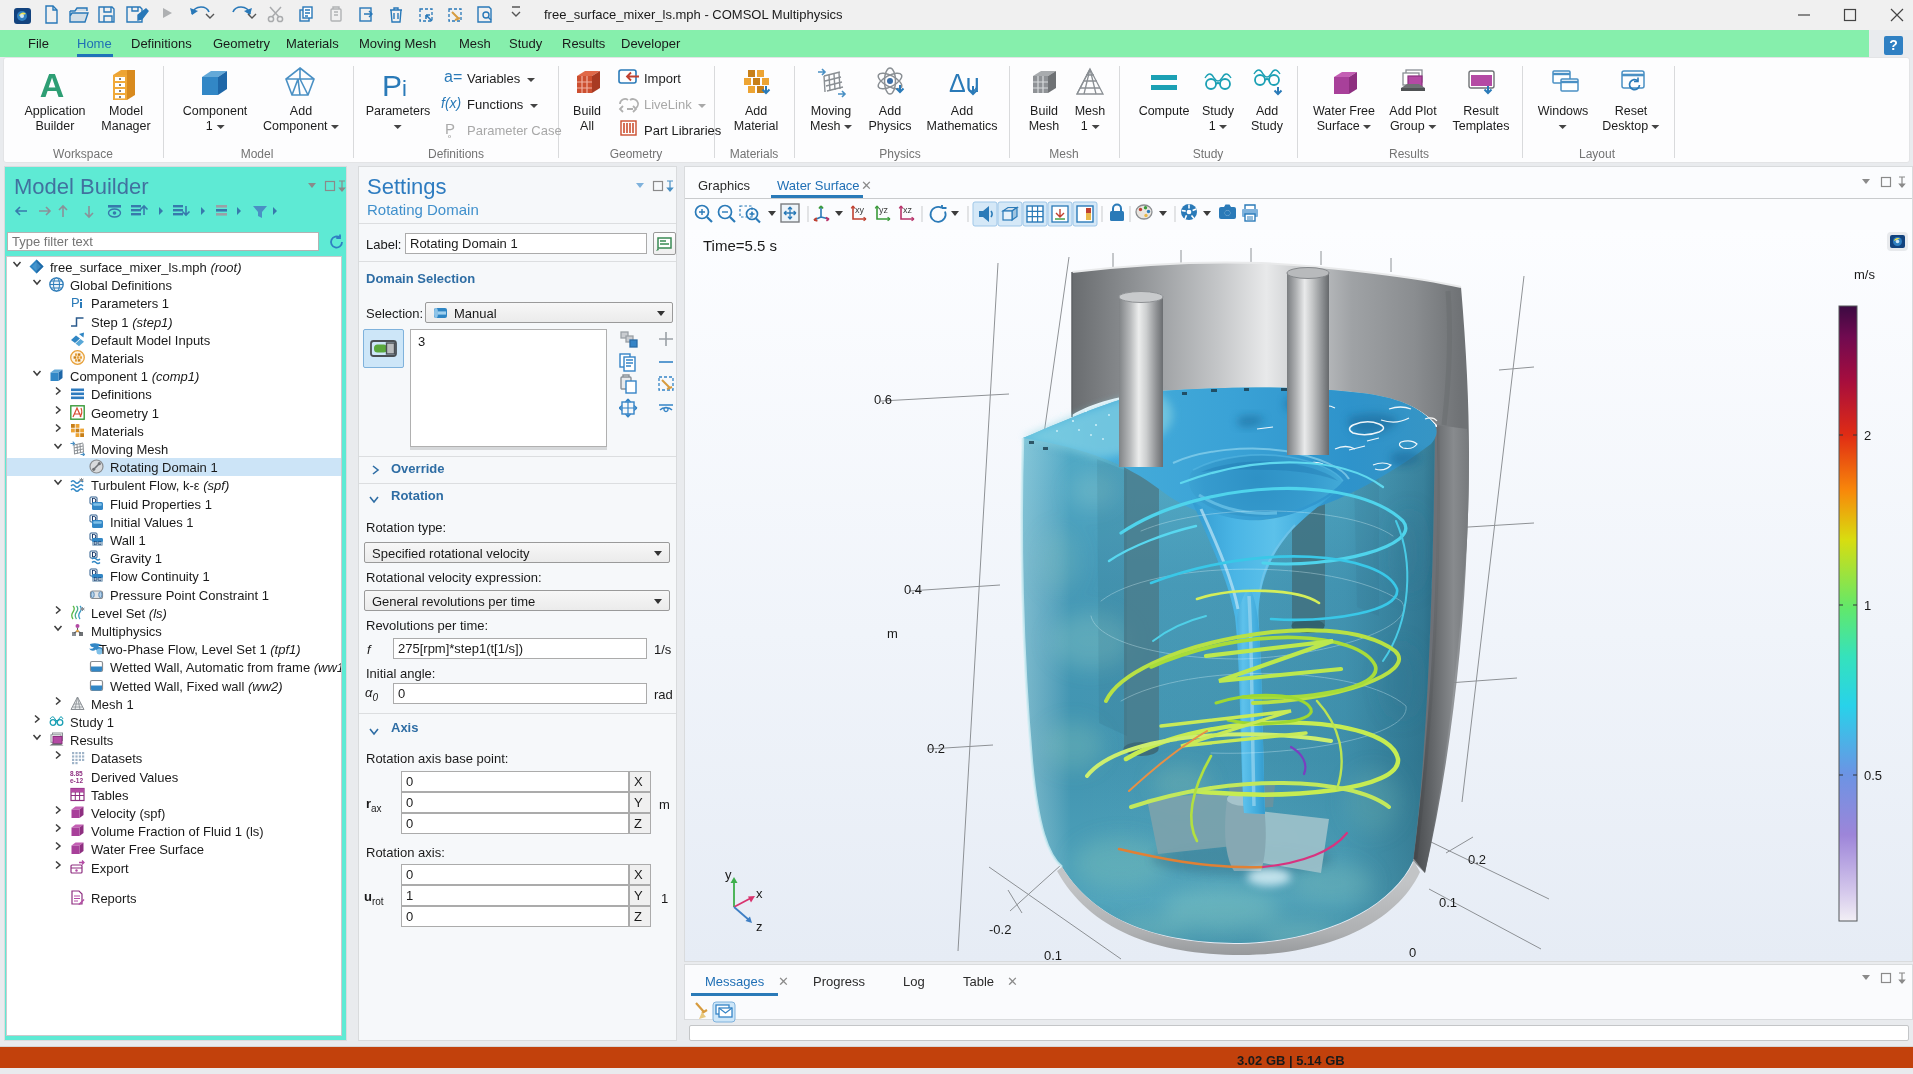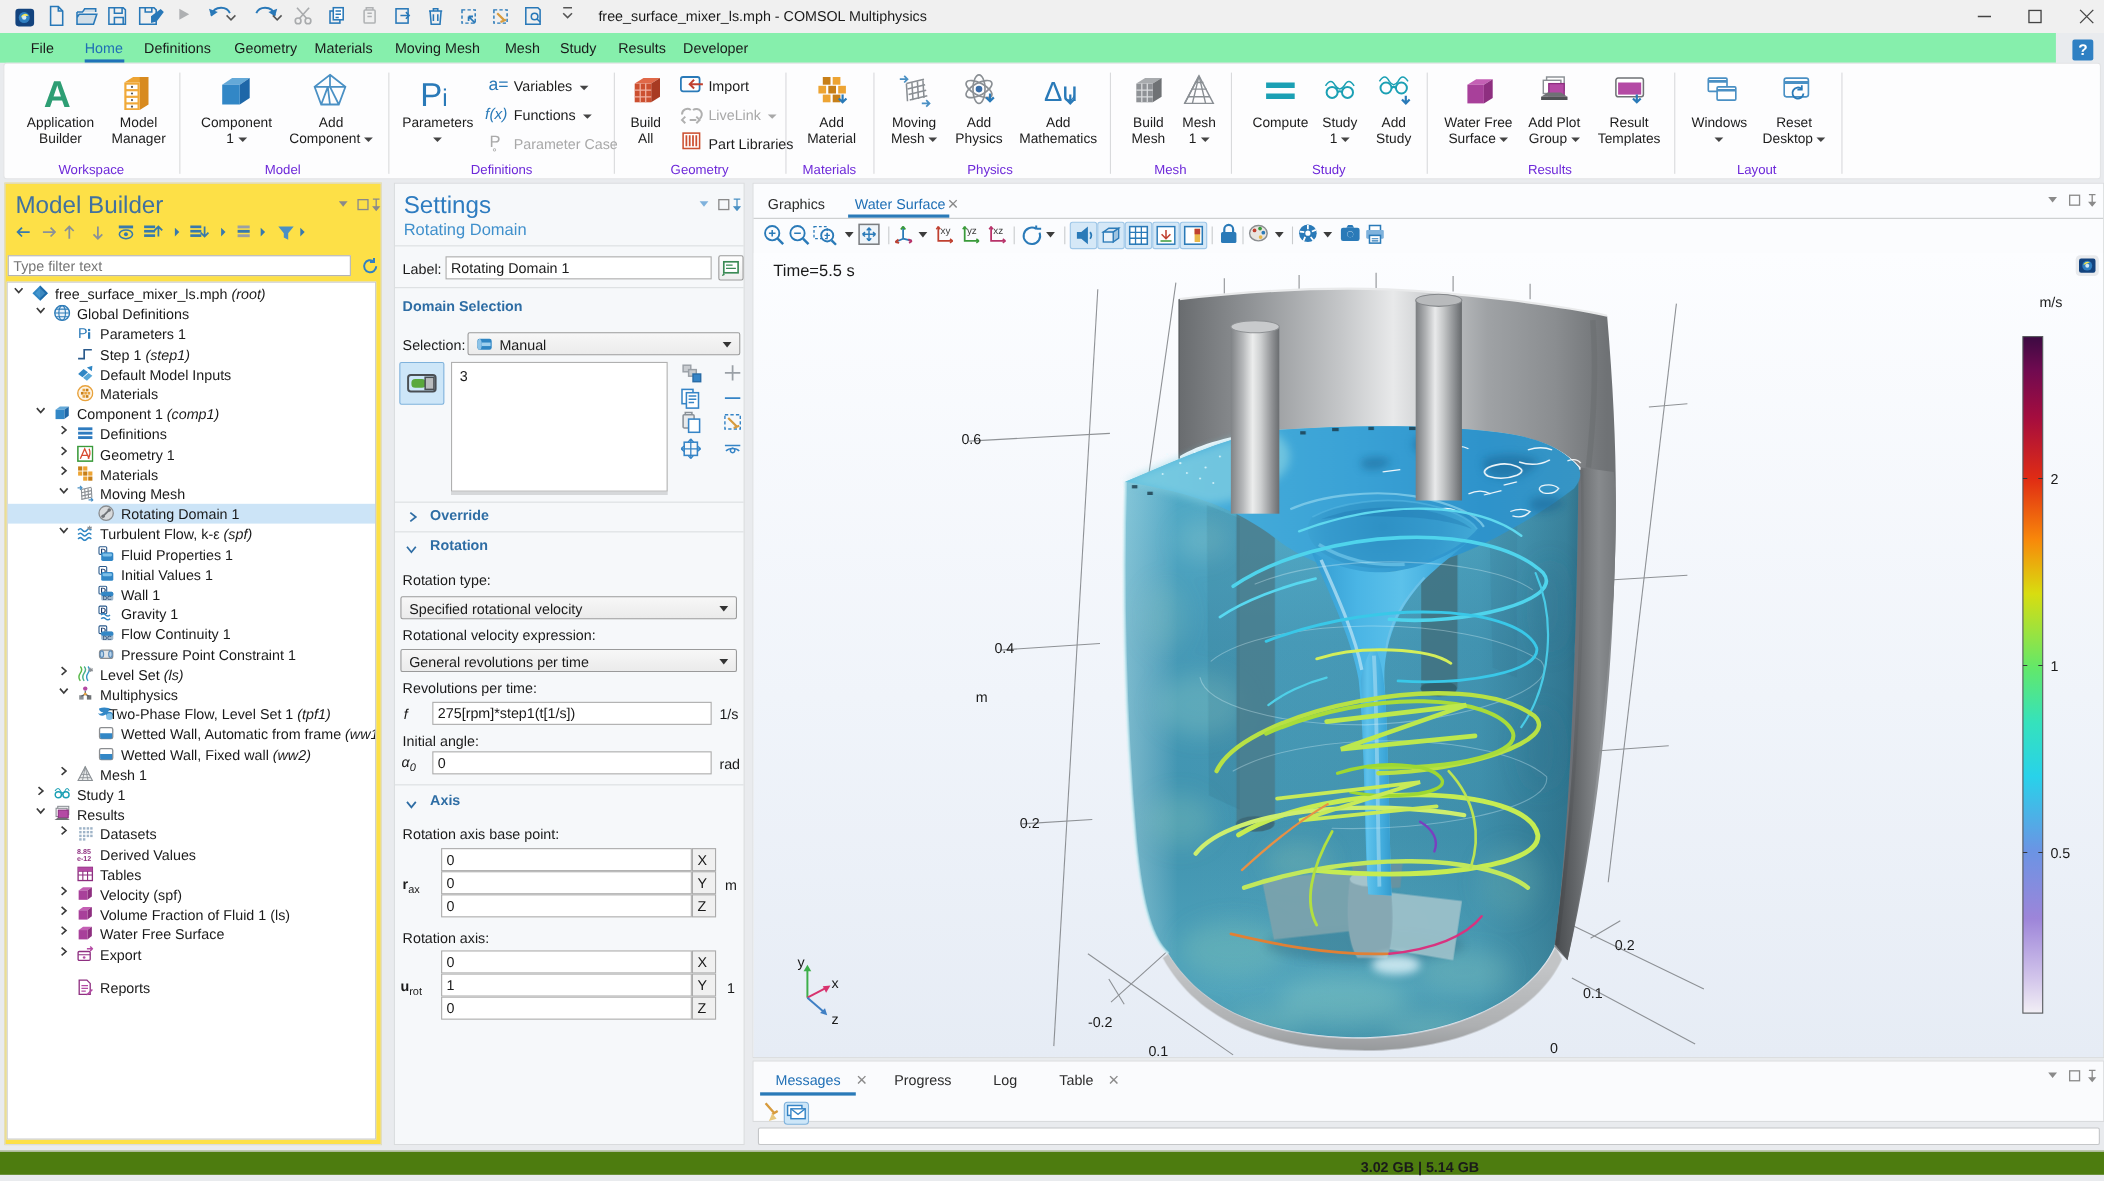--- a/index.html
+++ b/index.html
@@ -4,31 +4,31 @@
 <style>
   * { margin:0; padding:0; box-sizing:border-box; }
   html,body { width:1913px; height:1074px; overflow:hidden; font-family:"Liberation Sans",sans-serif; background:#e9ebee; }
   .abs { position:absolute; }
   
   #titlebar { position:absolute; left:0; top:0; width:1913px; height:30px; background:#f0f0f0; }
   #menubar { position:absolute; left:0; top:30px; width:1869px; height:27px; background:#86efac; }
   .menuitem { position:absolute; top:6px; font-size:13px; color:#1a1a1a; }
   #ribbon { position:absolute; left:3px; top:57px; width:1907px; height:106px; background:#fdfdfe; border:1px solid #e3e4e6; border-radius:3px; }
   .rgsep { position:absolute; top:8px; height:92px; width:1px; background:#d9dadc; }
-  .rglabel { position:absolute; top:89px; font-size:12px; color:#6d28d9; transform:translateX(-50%); }
+  .rglabel { position:absolute; top:89px; font-size:12px; color:#737373; transform:translateX(-50%); }
   .rbtxt { position:absolute; font-size:12.5px; color:#1c1c1c; text-align:center; transform:translateX(-50%); white-space:nowrap; line-height:15px; }
   .rbsm { position:absolute; font-size:13px; color:#1c1c1c; white-space:nowrap; }
   .rbsm.dis { color:#a8a8a8; }
   .carr { display:inline-block; width:0; height:0; border-left:4px solid transparent; border-right:4px solid transparent; border-top:4px solid #444; vertical-align:middle; margin-left:3px; }
   
-  #mbpanel { position:absolute; left:4px; top:166px; width:343px; height:875px; background:#fde047; border:1px solid #d9dbdd; }
+  #mbpanel { position:absolute; left:4px; top:166px; width:343px; height:875px; background:#5eead4; border:1px solid #d9dbdd; }
   #setpanel { position:absolute; left:358px; top:166px; width:319px; height:875px; background:#f6f8fa; border:1px solid #d9dbdd; }
   #gfxpanel { position:absolute; left:684px; top:166px; width:1229px; height:796px; background:#fbfcfe; border:1px solid #d9dbdd; }
   #msgpanel { position:absolute; left:684px; top:964px; width:1229px; height:56px; background:#fafbfd; border:1px solid #d9dbdd; }
-  #statusbar { position:absolute; left:0; top:1046px; width:1913px; height:22px; background:#4d7c0f; border-top:1px solid #d6d6d6; }
+  #statusbar { position:absolute; left:0; top:1046px; width:1913px; height:22px; background:#c2410c; border-top:1px solid #d6d6d6; }
   .ptitle { font-size:22px; color:#41719f; }
   .hblue { color:#2e6da4; font-weight:bold; font-size:13px; }
   .lbl { font-size:13px; color:#1a1a1a; }
   .tin { position:absolute; background:#fff; border:1px solid #ababab; font-size:13px; color:#1a1a1a; padding:2px 4px; }
   .combo { position:absolute; background:linear-gradient(#f7f7f7,#ebebeb); border:1px solid #9a9a9a; border-radius:2px; font-size:13px; color:#1a1a1a; }
   .combo .ctx { position:absolute; left:7px; top:3px; }
   .combo .dar { position:absolute; right:7px; top:8px; width:0; height:0; border-left:4px solid transparent; border-right:4px solid transparent; border-top:5px solid #333; }
   .divl { position:absolute; left:0; width:100%; height:1px; background:#dcdee0; }
   
   #tree { position:absolute; left:1px; top:89px; width:336px; height:780px; background:#fff; border:1px solid #c9cbcd; overflow:hidden; }

